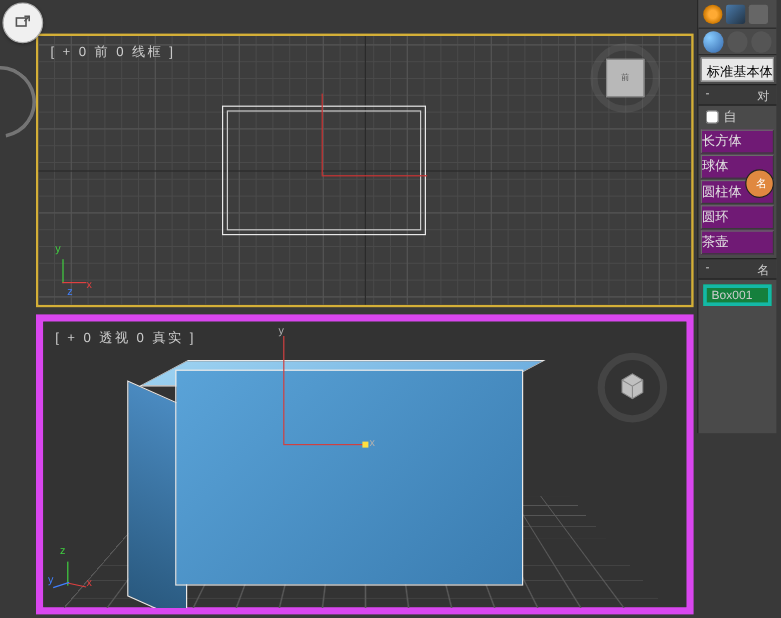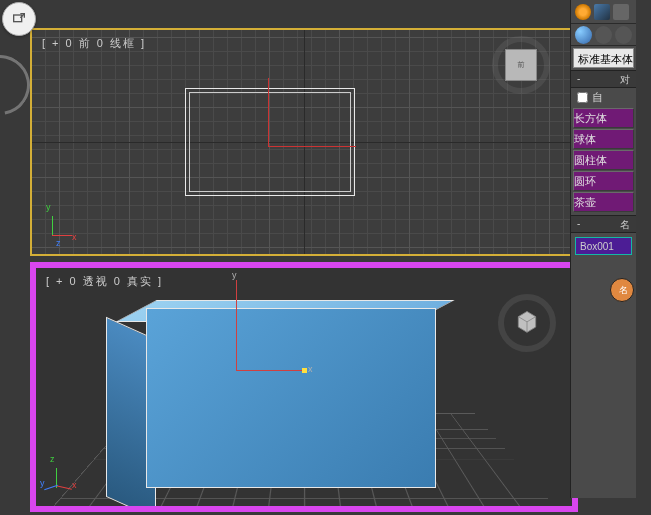--- a/index.html
+++ b/index.html
@@ -37,24 +37,24 @@
       position: absolute;
       left: 0;
       top: 0;
       width: 585px;
       height: 515px;
       background: #393939;
     }
     
     .right-panel {
       position: absolute;
-      right: 15px;
+      right: 4px;
       top: 0;
       width: 66px;
-      height: 498px;
+      height: 361px;
       background: #4a4a4a;
       border-left: 1px solid #222;
     }
     
     
     .viewport {
       position: absolute;
       background: #3a3a3a;
       border: 6px solid #d946ef;
       overflow: hidden;
@@ -320,22 +320,22 @@
       font-size: 11px;
       line-height: 18px;
       margin-bottom: 1px;
       cursor: pointer;
     }
     
     .rp-input {
       width: calc(100% - 8px);
       margin: 4px;
       height: 18px;
-      background: #4c1d95;
-      border: 1px solid #14b8a6;
+      background: #15803d;
+      border: 3px solid #14b8a6;
       color: #ccc;
       font-size: 10px;
       padding: 0 4px;
     }
     
     .rp-color-swatch {
       position: absolute;
       right: 2px;
       bottom: 196px;
       width: 24px;

